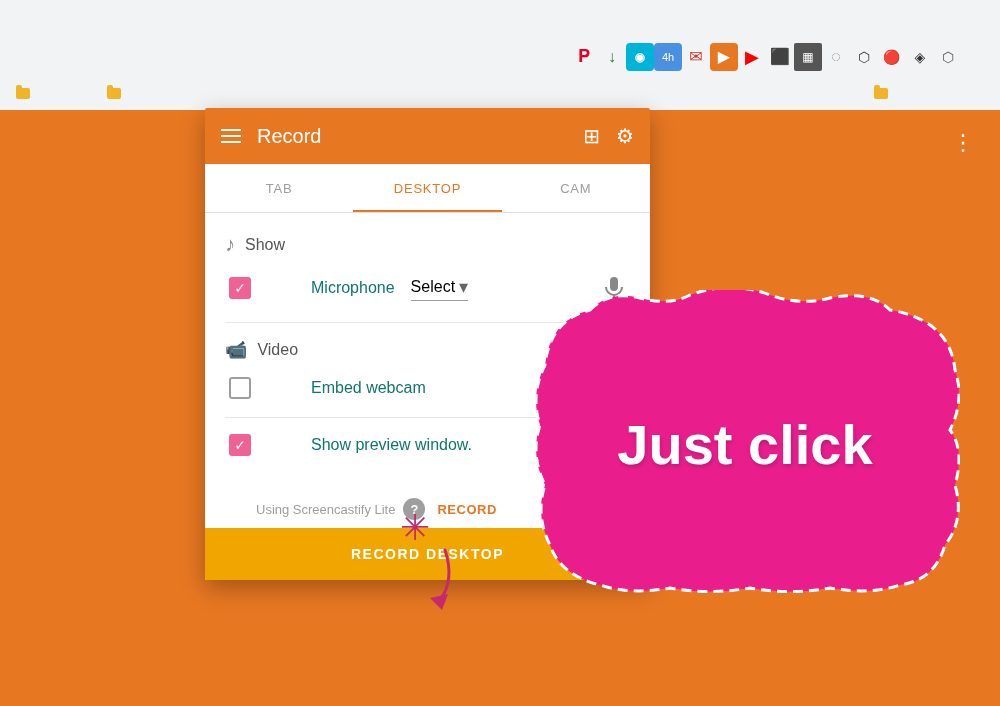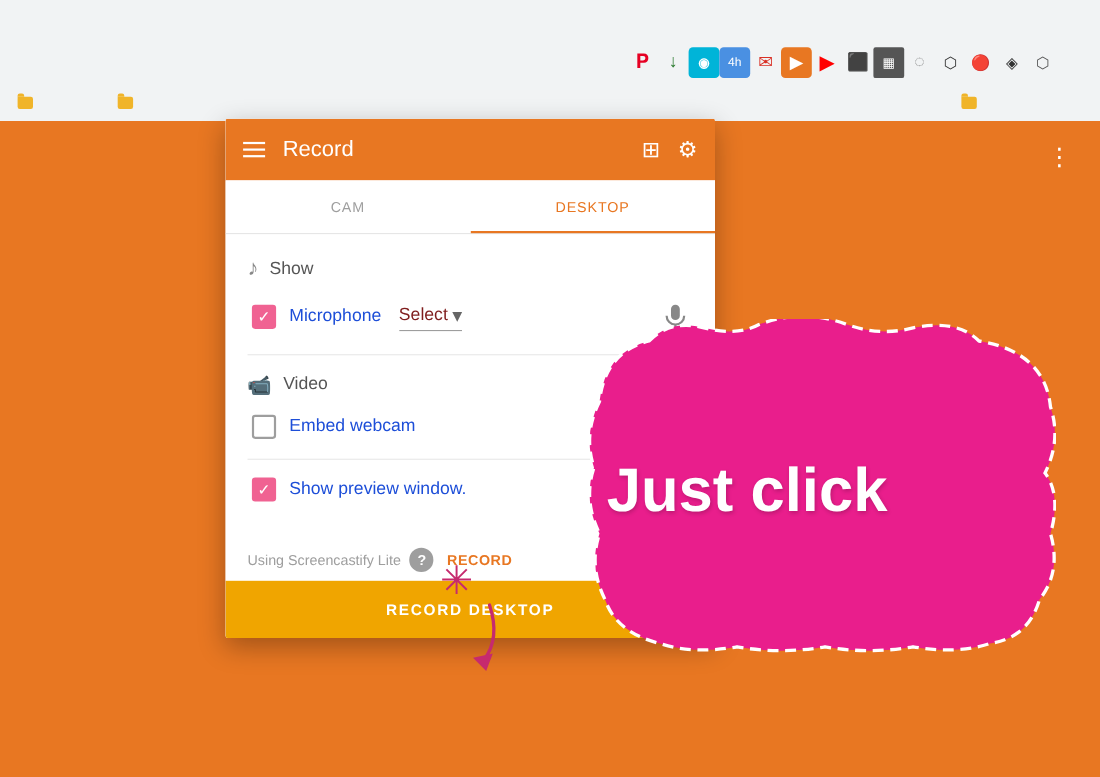--- a/index.html
+++ b/index.html
@@ -299,36 +299,37 @@
     .checkbox-unchecked {
       width: 22px;
       height: 22px;
       border: 2px solid #9e9e9e;
       border-radius: 3px;
       background: white;
     }
 
     .option-label {
       font-size: 16px;
-      color: #1d4ed8;
+      color: #0f766e;
+      margin-left: 48px;
     }
 
     
     .select-dropdown {
       display: flex;
       align-items: center;
       gap: 4px;
       margin-left: 4px;
       border-bottom: 1px solid #9e9e9e;
       padding-bottom: 2px;
       cursor: pointer;
     }
     .select-text {
       font-size: 16px;
-      color: #7f1d1d;
+      color: #000000;
     }
     .dropdown-arrow {
       font-size: 18px;
       color: #666;
     }
 
     
     .mic-icon-btn {
       margin-left: auto;
       width: 32px;
@@ -350,20 +351,21 @@
     .divider {
       height: 1px;
       background: #e8e8e8;
       margin: 4px 0 16px 0;
     }
 
     
     .bottom-section {
       padding: 8px 20px;
       background: white;
+      margin-left: 31px;
     }
     .using-text {
       font-size: 13px;
       color: #9e9e9e;
       display: flex;
       align-items: center;
       gap: 8px;
     }
     .upgrade-link {
       color: #e87722;
@@ -418,20 +420,21 @@
       height: 100%;
     }
     .bubble-text {
       position: absolute;
       top: 50%;
       left: 50%;
       transform: translate(-50%, -50%);
       color: white;
       font-size: 56px;
       font-weight: 700;
+      text-align: center;
       line-height: 1.1;
       text-shadow: 1px 2px 4px rgba(0,0,0,0.2);
       width: 90%;
     }
 
     .window-controls {
       display: flex;
       gap: 6px;
       margin-left: auto;
       align-items: center;
@@ -553,24 +556,27 @@
     </div>
     <span class="panel-title">Record</span>
     <div class="panel-header-icons">
       <span class="header-icon">⊞</span>
       <span class="header-icon">⚙</span>
     </div>
   </div>
 
   <div class="panel-tabs">
     <div class="panel-tab">
-      <span>CAM</span>
+      <span>TAB</span>
     </div>
     <div class="panel-tab active">
       <span>DESKTOP</span>
+    </div>
+    <div class="panel-tab">
+      <span>CAM</span>
     </div>
   </div>
 
   <div class="panel-body">
 
     <div class="section-header">
       <span class="music-icon">♪</span>
       <span class="section-label">Show</span>
     </div>
 

